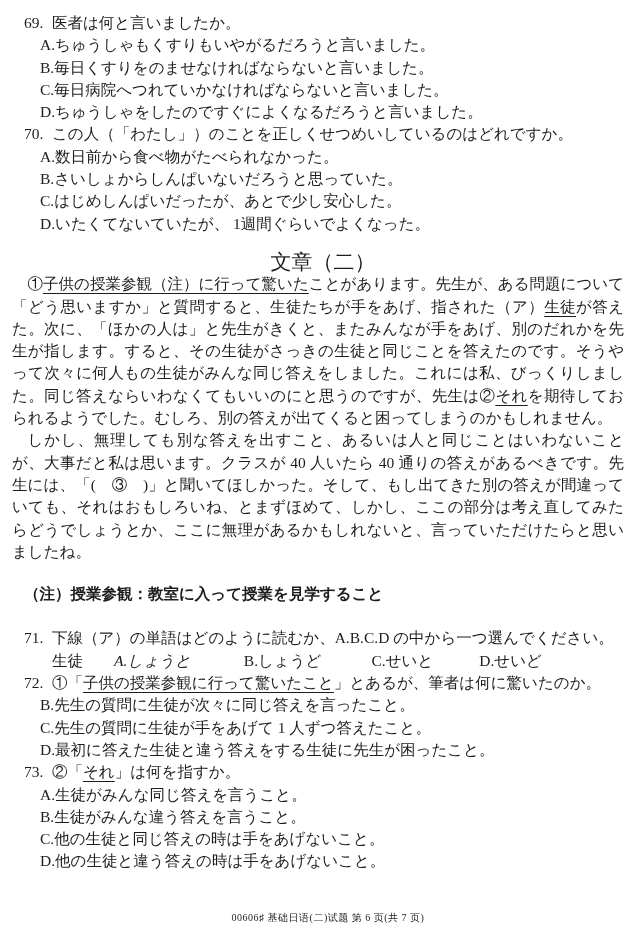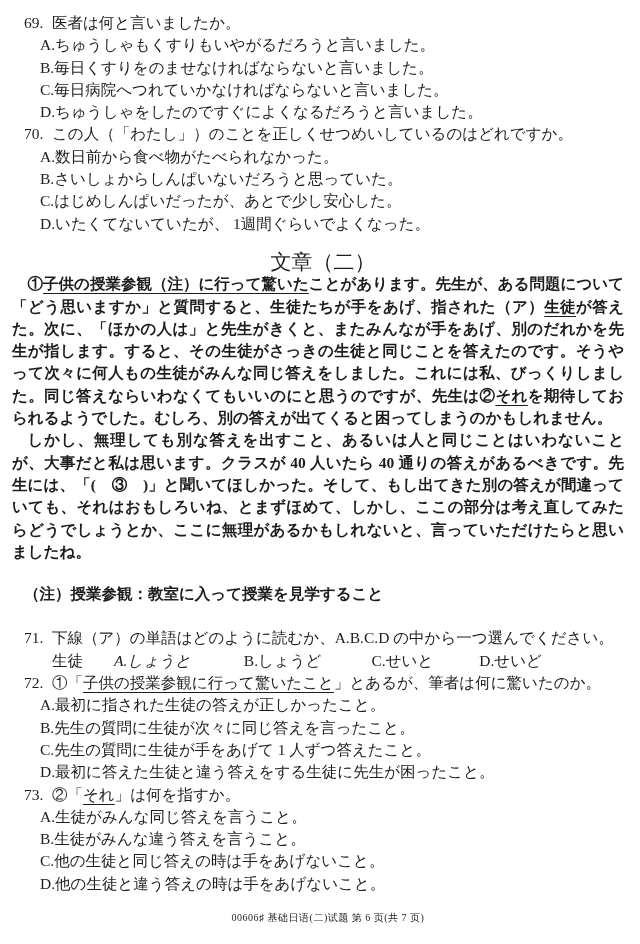--- a/index.html
+++ b/index.html
@@ -33,21 +33,20 @@
     margin: 16px 0 0 0;
     font-size: 21px;
     font-weight: normal;
     text-align: center;
     line-height: 22.3px;
   }
   .para {
     margin: 0 -2px 0 -12px;
     text-align: justify;
     text-indent: 15.5px;
-    font-weight: bold;
   }
   .ul {
     text-decoration: underline;
     text-underline-offset: 3.5px;
     text-decoration-thickness: 1px;
   }
   .note { margin-top: 20px; font-weight: bold; }
   .qsec-71 { margin-top: 22px; }
   .q71-row { display: flex; padding-left: 28px; }
   .q71-row .w  { margin-right: 31px; }
@@ -109,21 +108,20 @@
       <span class="oc">C.せいと</span>
       <span class="od">D.せいど</span>
     </div>
   </section>
 
   <section>
     <div class="qline">
       <span class="qnum">72.</span>
       <span><span>①「</span><span class="ul">子供の授業参観に行って驚いたこと</span><span>」とあるが、筆者は何に驚いたのか。</span></span>
     </div>
-    <div class="opt">A.最初に指された生徒の答えが正しかったこと。</div>
     <div class="opt">B.先生の質問に生徒が次々に同じ答えを言ったこと。</div>
     <div class="opt">C.先生の質問に生徒が手をあげて 1 人ずつ答えたこと。</div>
     <div class="opt">D.最初に答えた生徒と違う答えをする生徒に先生が困ったこと。</div>
   </section>
 
   <section>
     <div class="qline">
       <span class="qnum">73.</span>
       <span><span>②「</span><span class="ul">それ</span><span>」は何を指すか。</span></span>
     </div>

